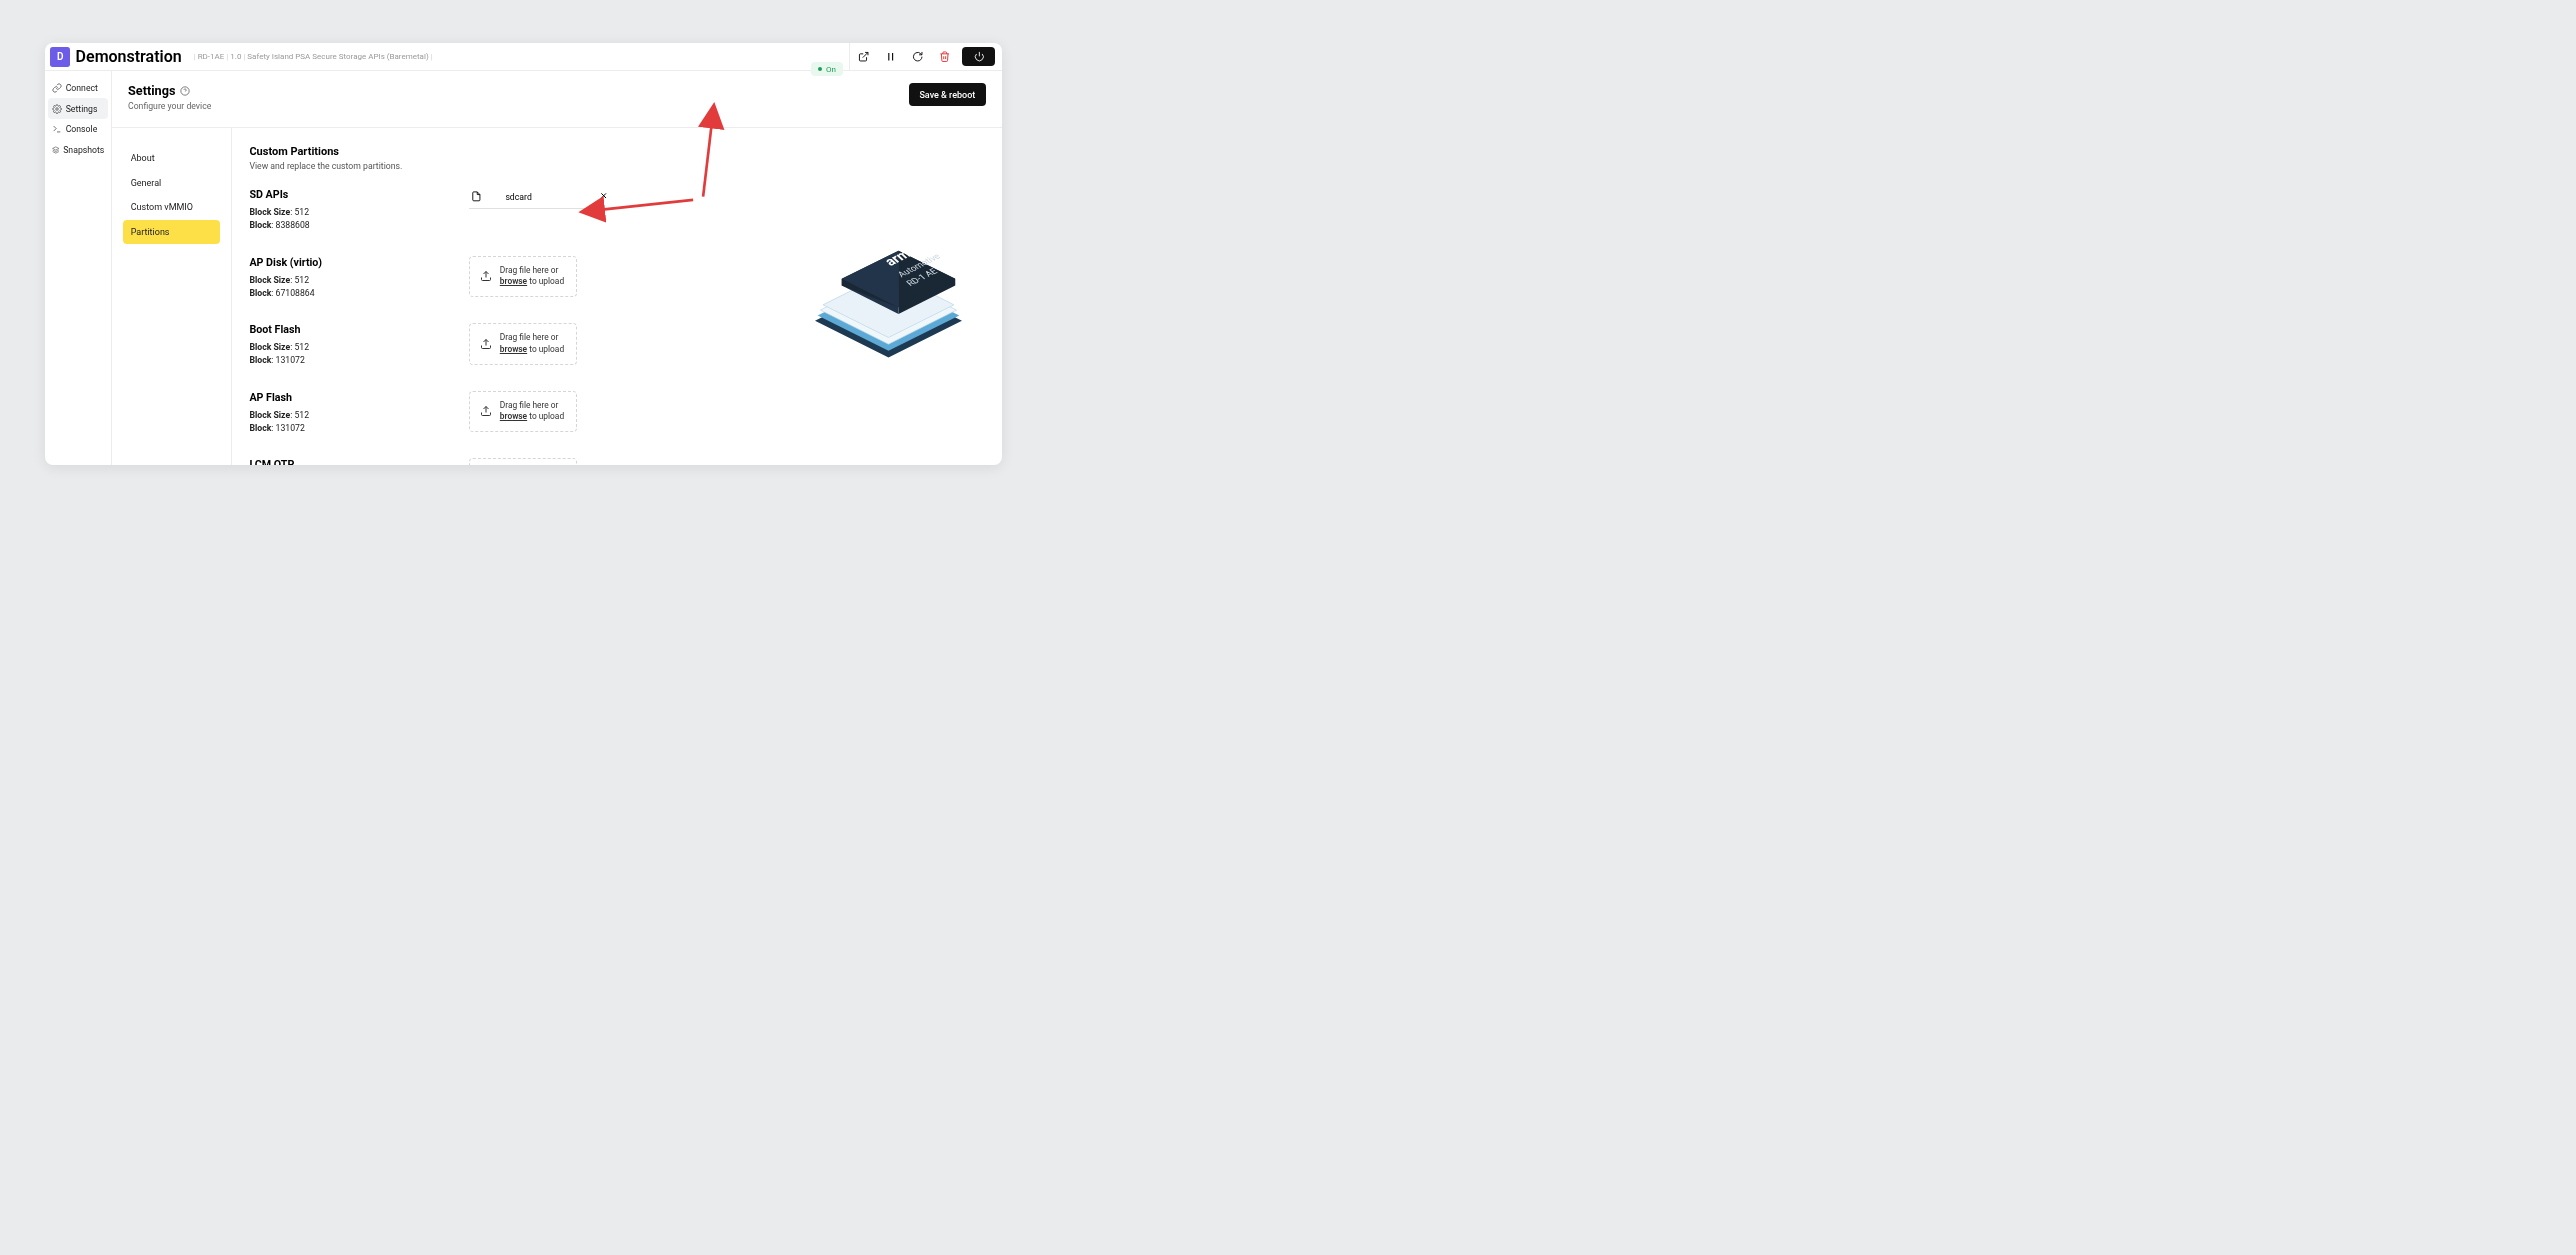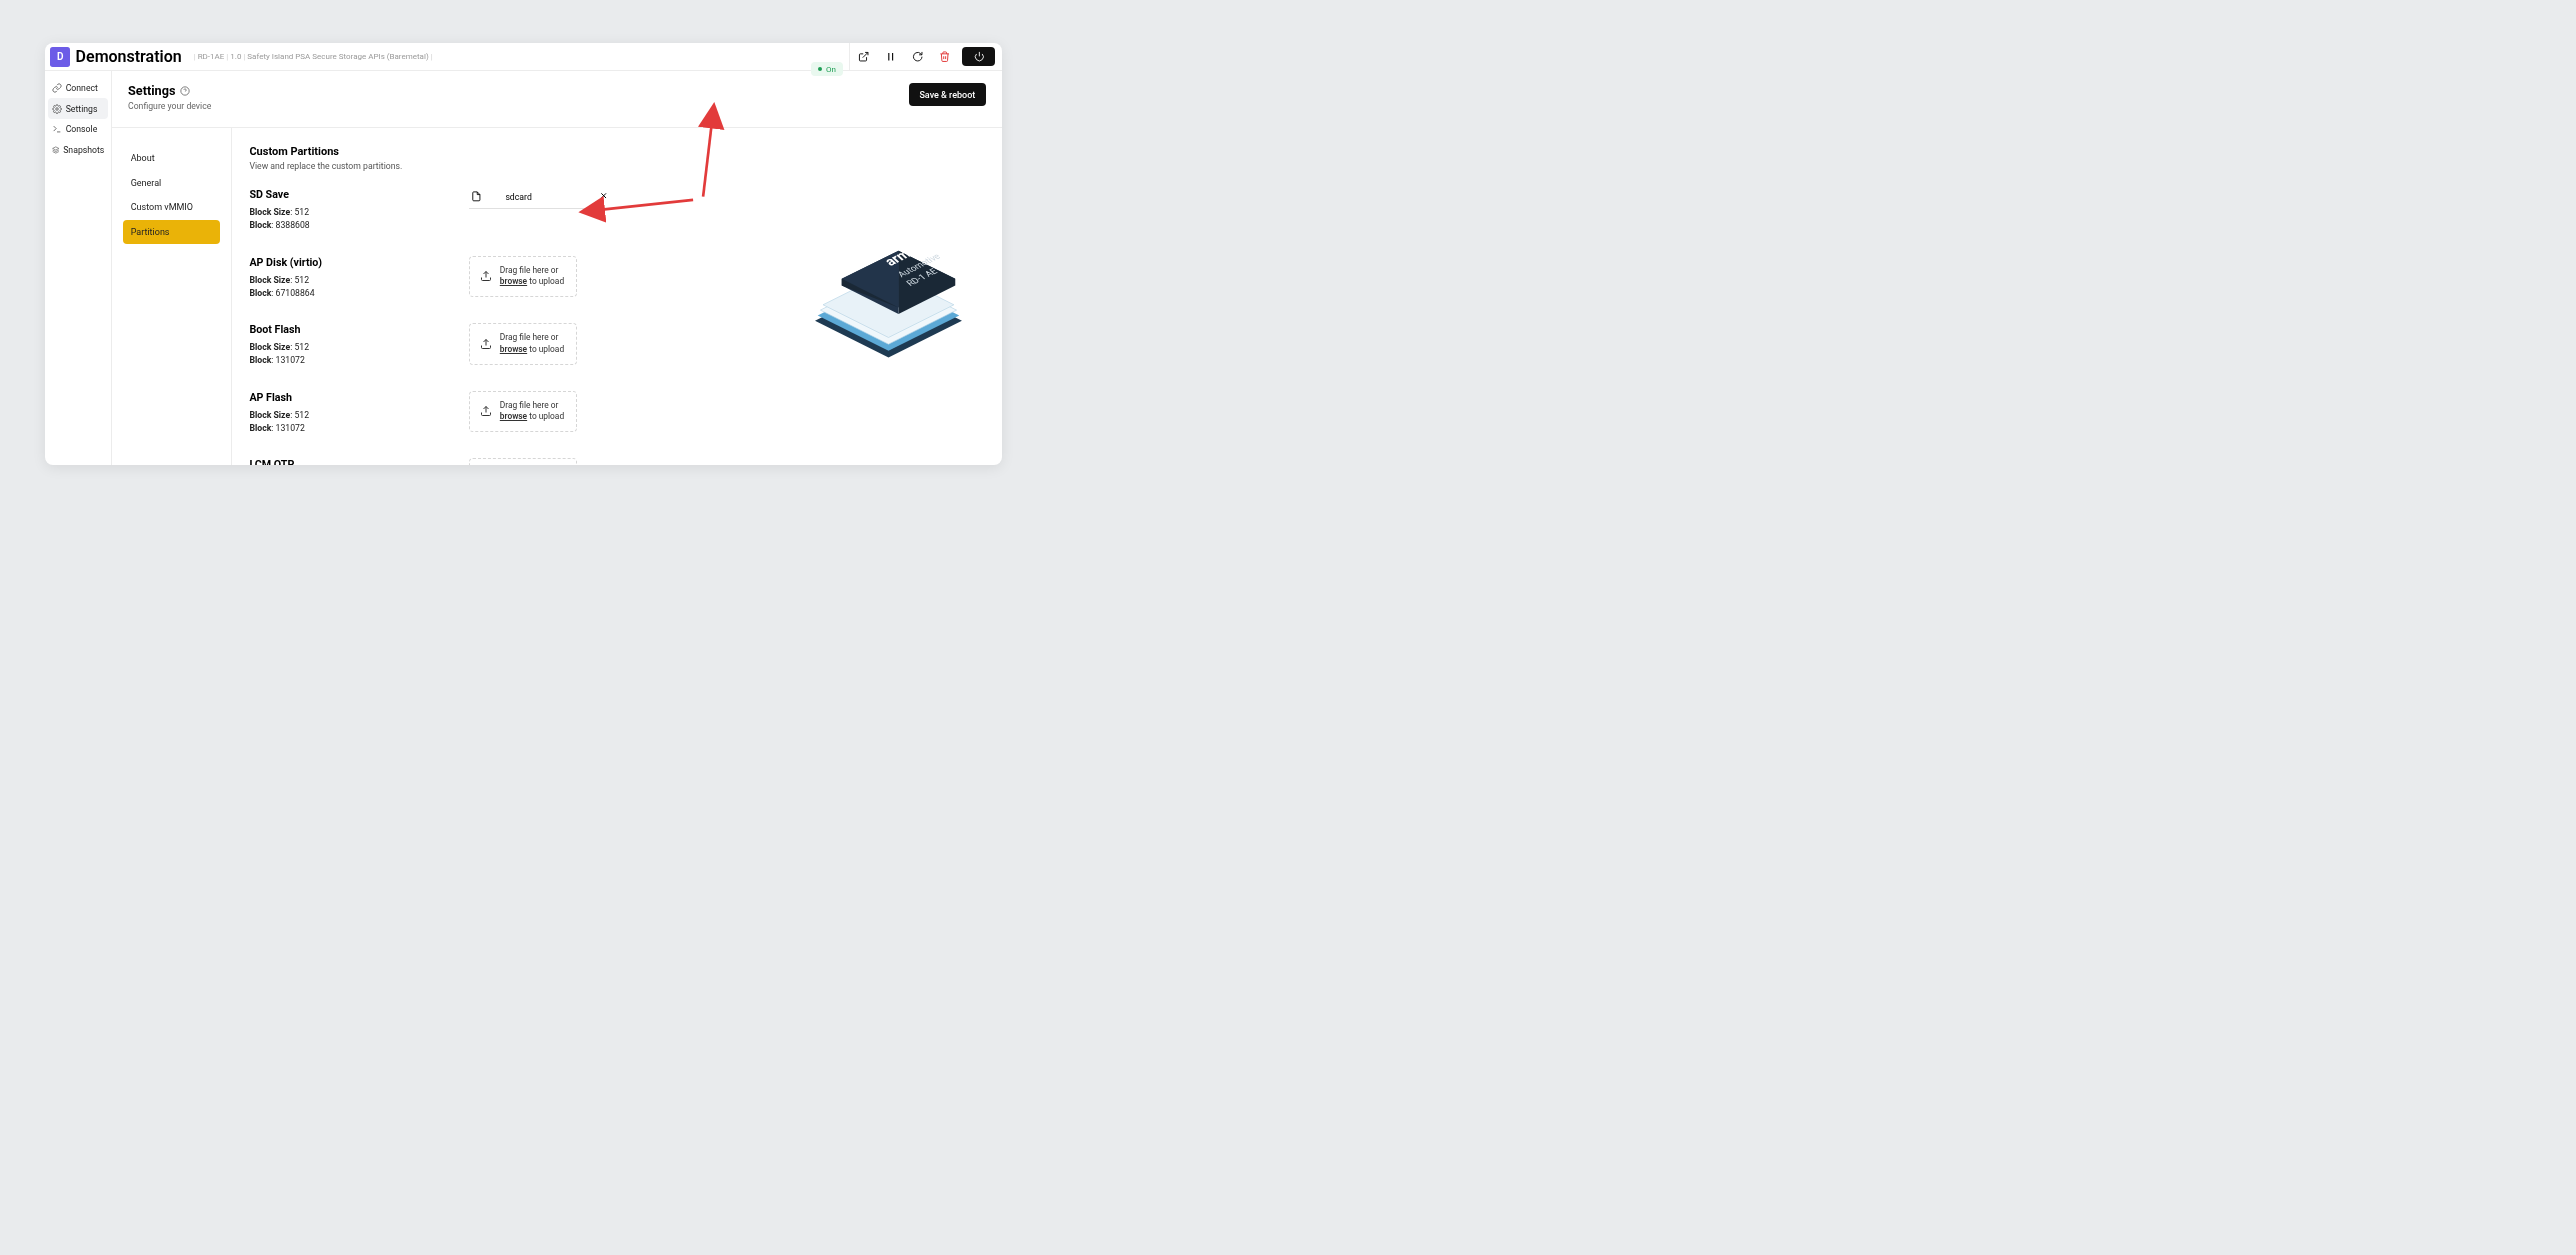--- a/index.html
+++ b/index.html
@@ -121,21 +121,21 @@
   padding: 18.7px 10.7px;
 }
 .subnav .sitem {
   padding: 6.7px 8px;
   font-size: 9px;
   color: #222;
   cursor: pointer;
   border-radius: 4px;
   margin-bottom: 1.3px;
 }
-.subnav .sitem.active { background: #eab308; }
+.subnav .sitem.active { background: #fde047; }
 
 .panel {
   flex: 1;
   padding: 17.4px 17.4px 0 17.4px;
   overflow-y: auto;
   position: relative;
 }
 .panel h2 { font-size: 11px; font-weight: 700; margin-bottom: 2.7px; }
 .panel .desc { font-size: 8.7px; color: #555; margin-bottom: 17.4px; }
 
@@ -305,21 +305,21 @@
           <div class="sitem">Custom vMMIO</div>
           <div class="sitem active">Partitions</div>
         </div>
 
         <div class="panel">
           <h2>Custom Partitions</h2>
           <div class="desc">View and replace the custom partitions.</div>
 
           <div class="part-row">
             <div class="part-info">
-              <h3>SD Save</h3>
+              <h3>SD APIs</h3>
               <div class="kv"><b>Block Size</b>: <span>512</span></div>
               <div class="kv"><b>Block</b>: <span>8388608</span></div>
             </div>
             <div style="width:33px"></div>
             <div class="file-chip">
               <svg class="doc" viewBox="0 0 24 24" fill="none" stroke="currentColor" stroke-width="2">
                   <path d="M14 2H6a2 2 0 0 0-2 2v16a2 2 0 0 0 2 2h12a2 2 0 0 0 2-2V8z"></path>
                   <polyline points="14 2 14 8 20 8"></polyline>
                 </svg>
               <span class="fname">sdcard</span>

